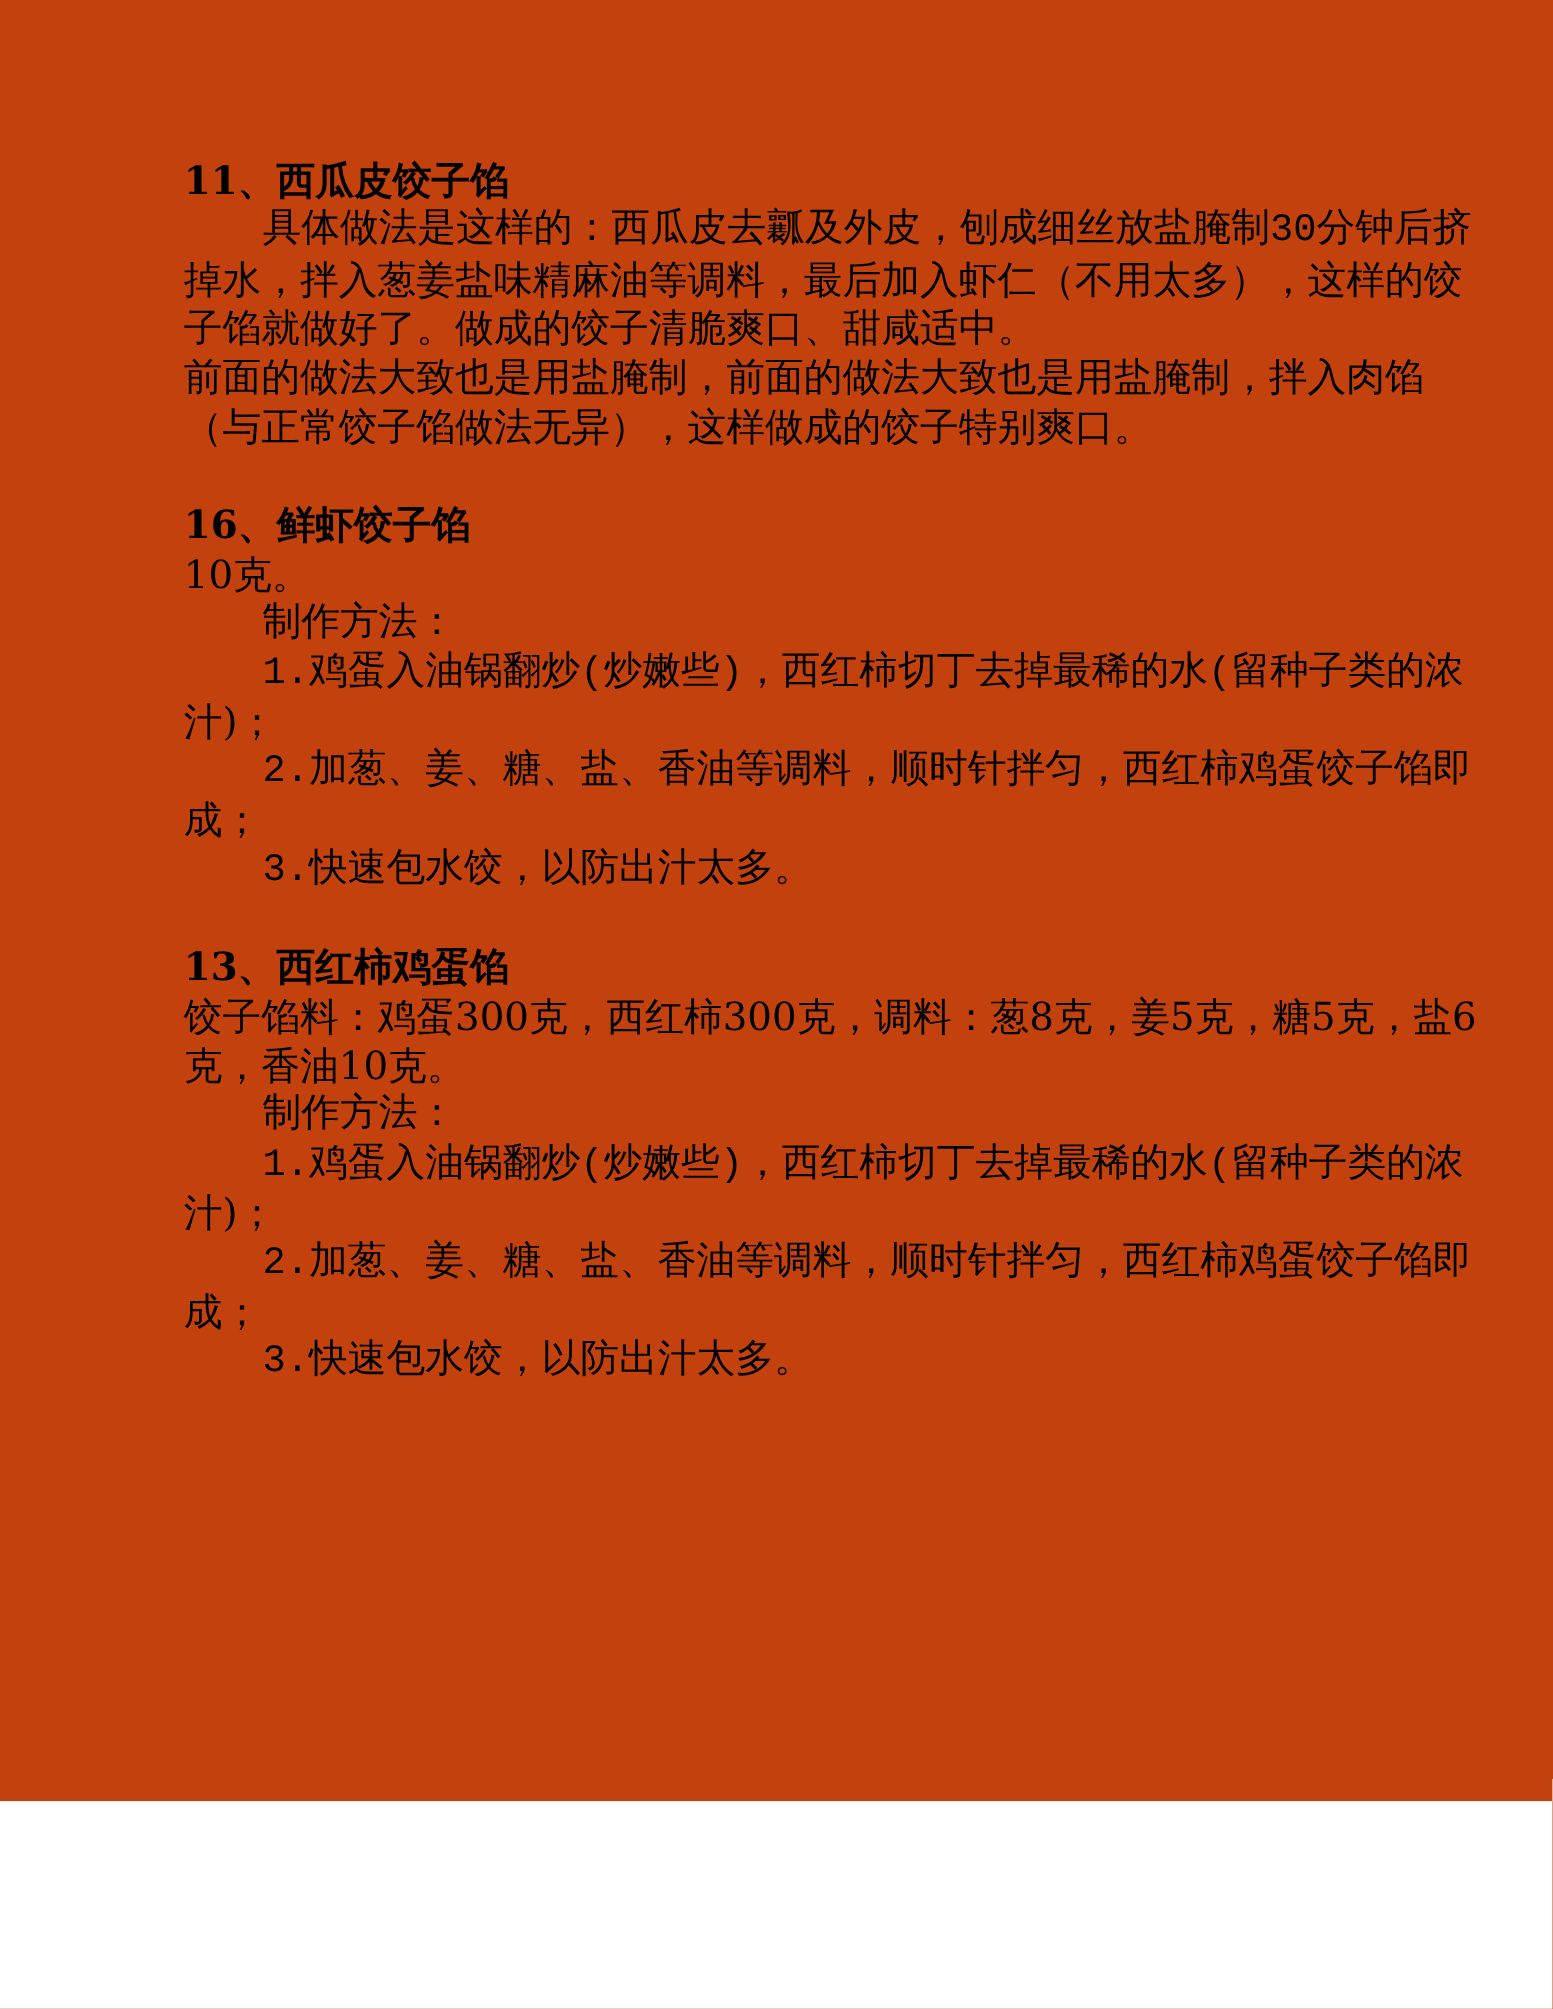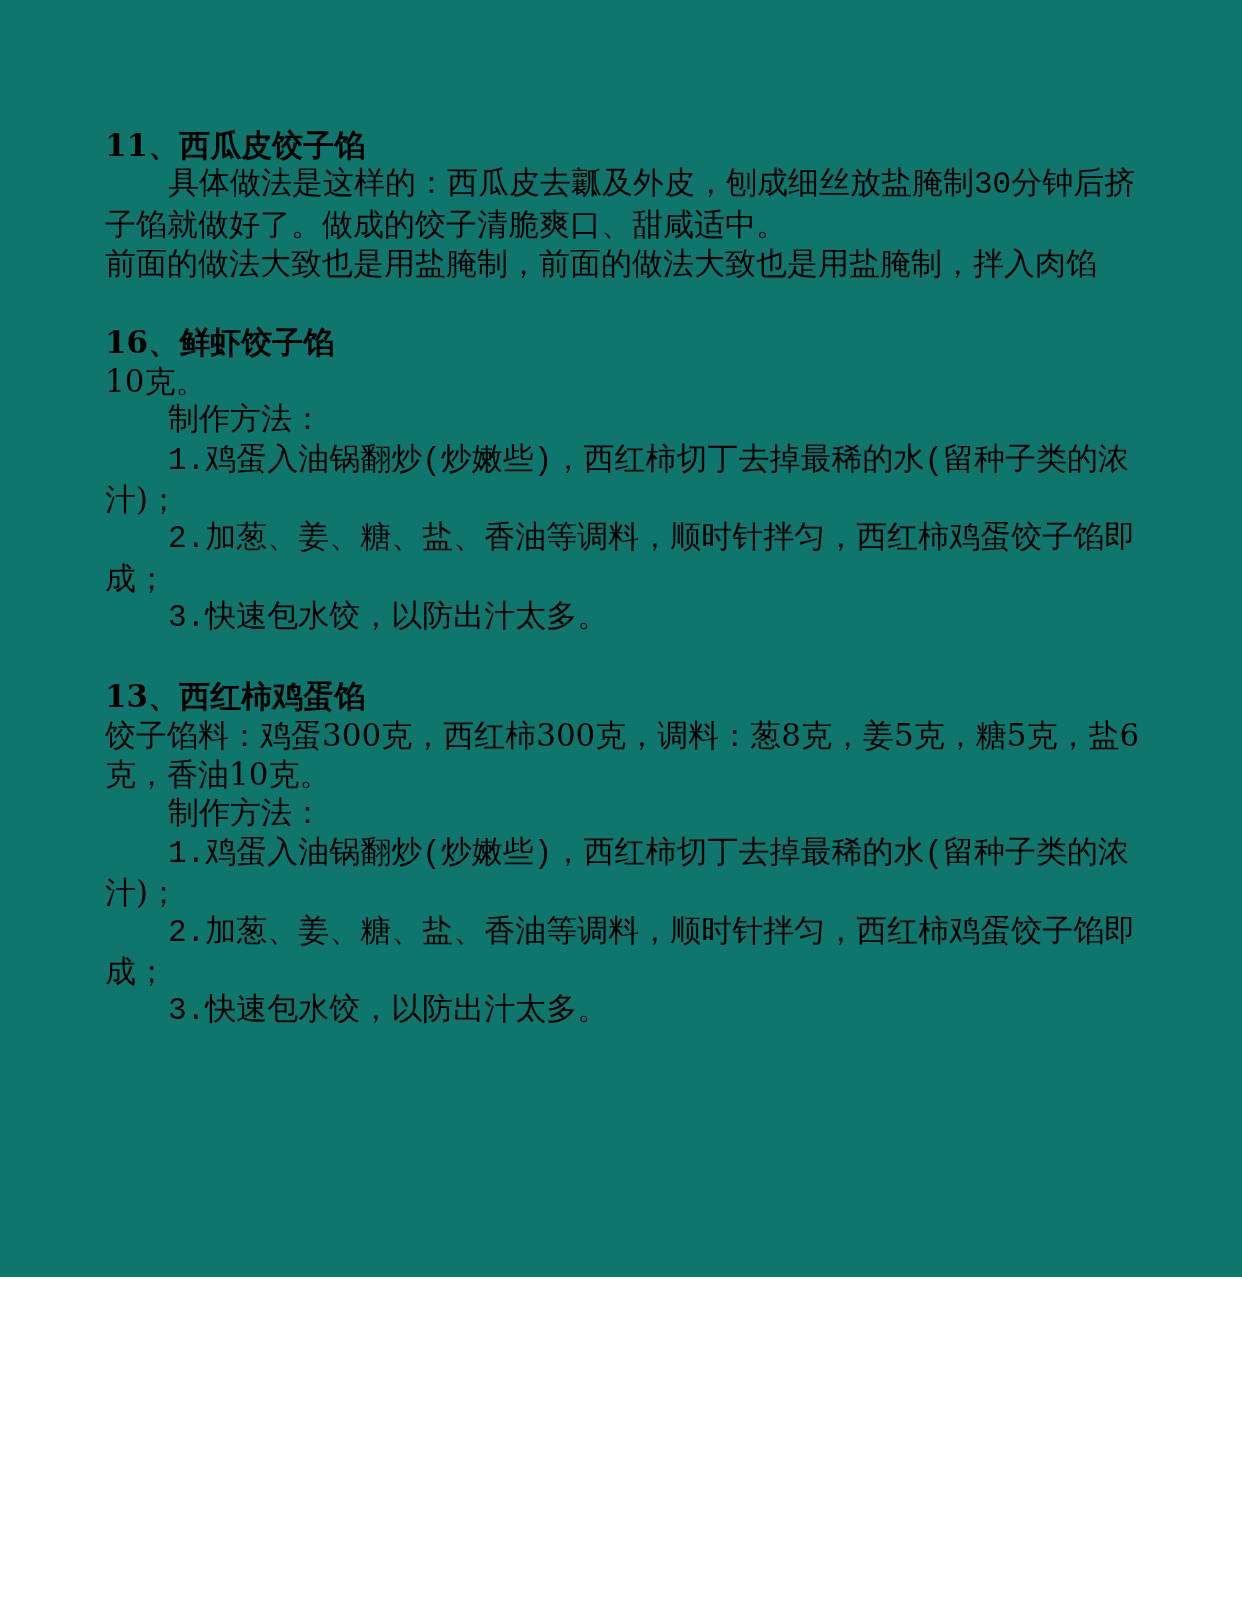--- a/index.html
+++ b/index.html
@@ -1,22 +1,23 @@
 <!DOCTYPE html>
 <html><head>
 <meta charset="utf-8">
 <style>
   * { margin: 0; padding: 0; box-sizing: border-box; }
   html, body { background: #ffffff; }
   .page {
     position: relative;
     width: 1242px;
-    height: 1277px;
-    background: #0f766e;
+    height: 1441px;
+    background: #c2410c;
     overflow: hidden;
+    padding-left: 42px;
   }
   .doc {
     padding: 126px 90px 0 105px;
     font-family: "DejaVu Serif", "Liberation Serif", serif;
     font-size: 31px;
     line-height: 39.33px;
     color: #000000;
   }
   .section { margin-bottom: 39.33px; }
   .section:last-child { margin-bottom: 0; margin-top: 28px; }
@@ -26,22 +27,24 @@
 </style>
 </head>
 <body>
 
 <div class="page">
   <div class="doc">
 
     <div class="section">
       <div class="heading">11、西瓜皮饺子馅</div>
       <div class="line indent">具体做法是这样的：西瓜皮去瓤及外皮，刨成细丝放盐腌制30分钟后挤</div>
+      <div class="line">掉水，拌入葱姜盐味精麻油等调料，最后加入虾仁（不用太多），这样的饺</div>
       <div class="line">子馅就做好了。做成的饺子清脆爽口、甜咸适中。</div>
       <div class="line">前面的做法大致也是用盐腌制，前面的做法大致也是用盐腌制，拌入肉馅</div>
+      <div class="line">（与正常饺子馅做法无异），这样做成的饺子特别爽口。</div>
     </div>
 
     <div class="section">
       <div class="heading">16、鲜虾饺子馅</div>
       <div class="line">10克。</div>
       <div class="line indent">制作方法：</div>
       <div class="line indent">1.鸡蛋入油锅翻炒(炒嫩些)，西红柿切丁去掉最稀的水(留种子类的浓</div>
       <div class="line">汁)；</div>
       <div class="line indent">2.加葱、姜、糖、盐、香油等调料，顺时针拌匀，西红柿鸡蛋饺子馅即</div>
       <div class="line">成；</div>

